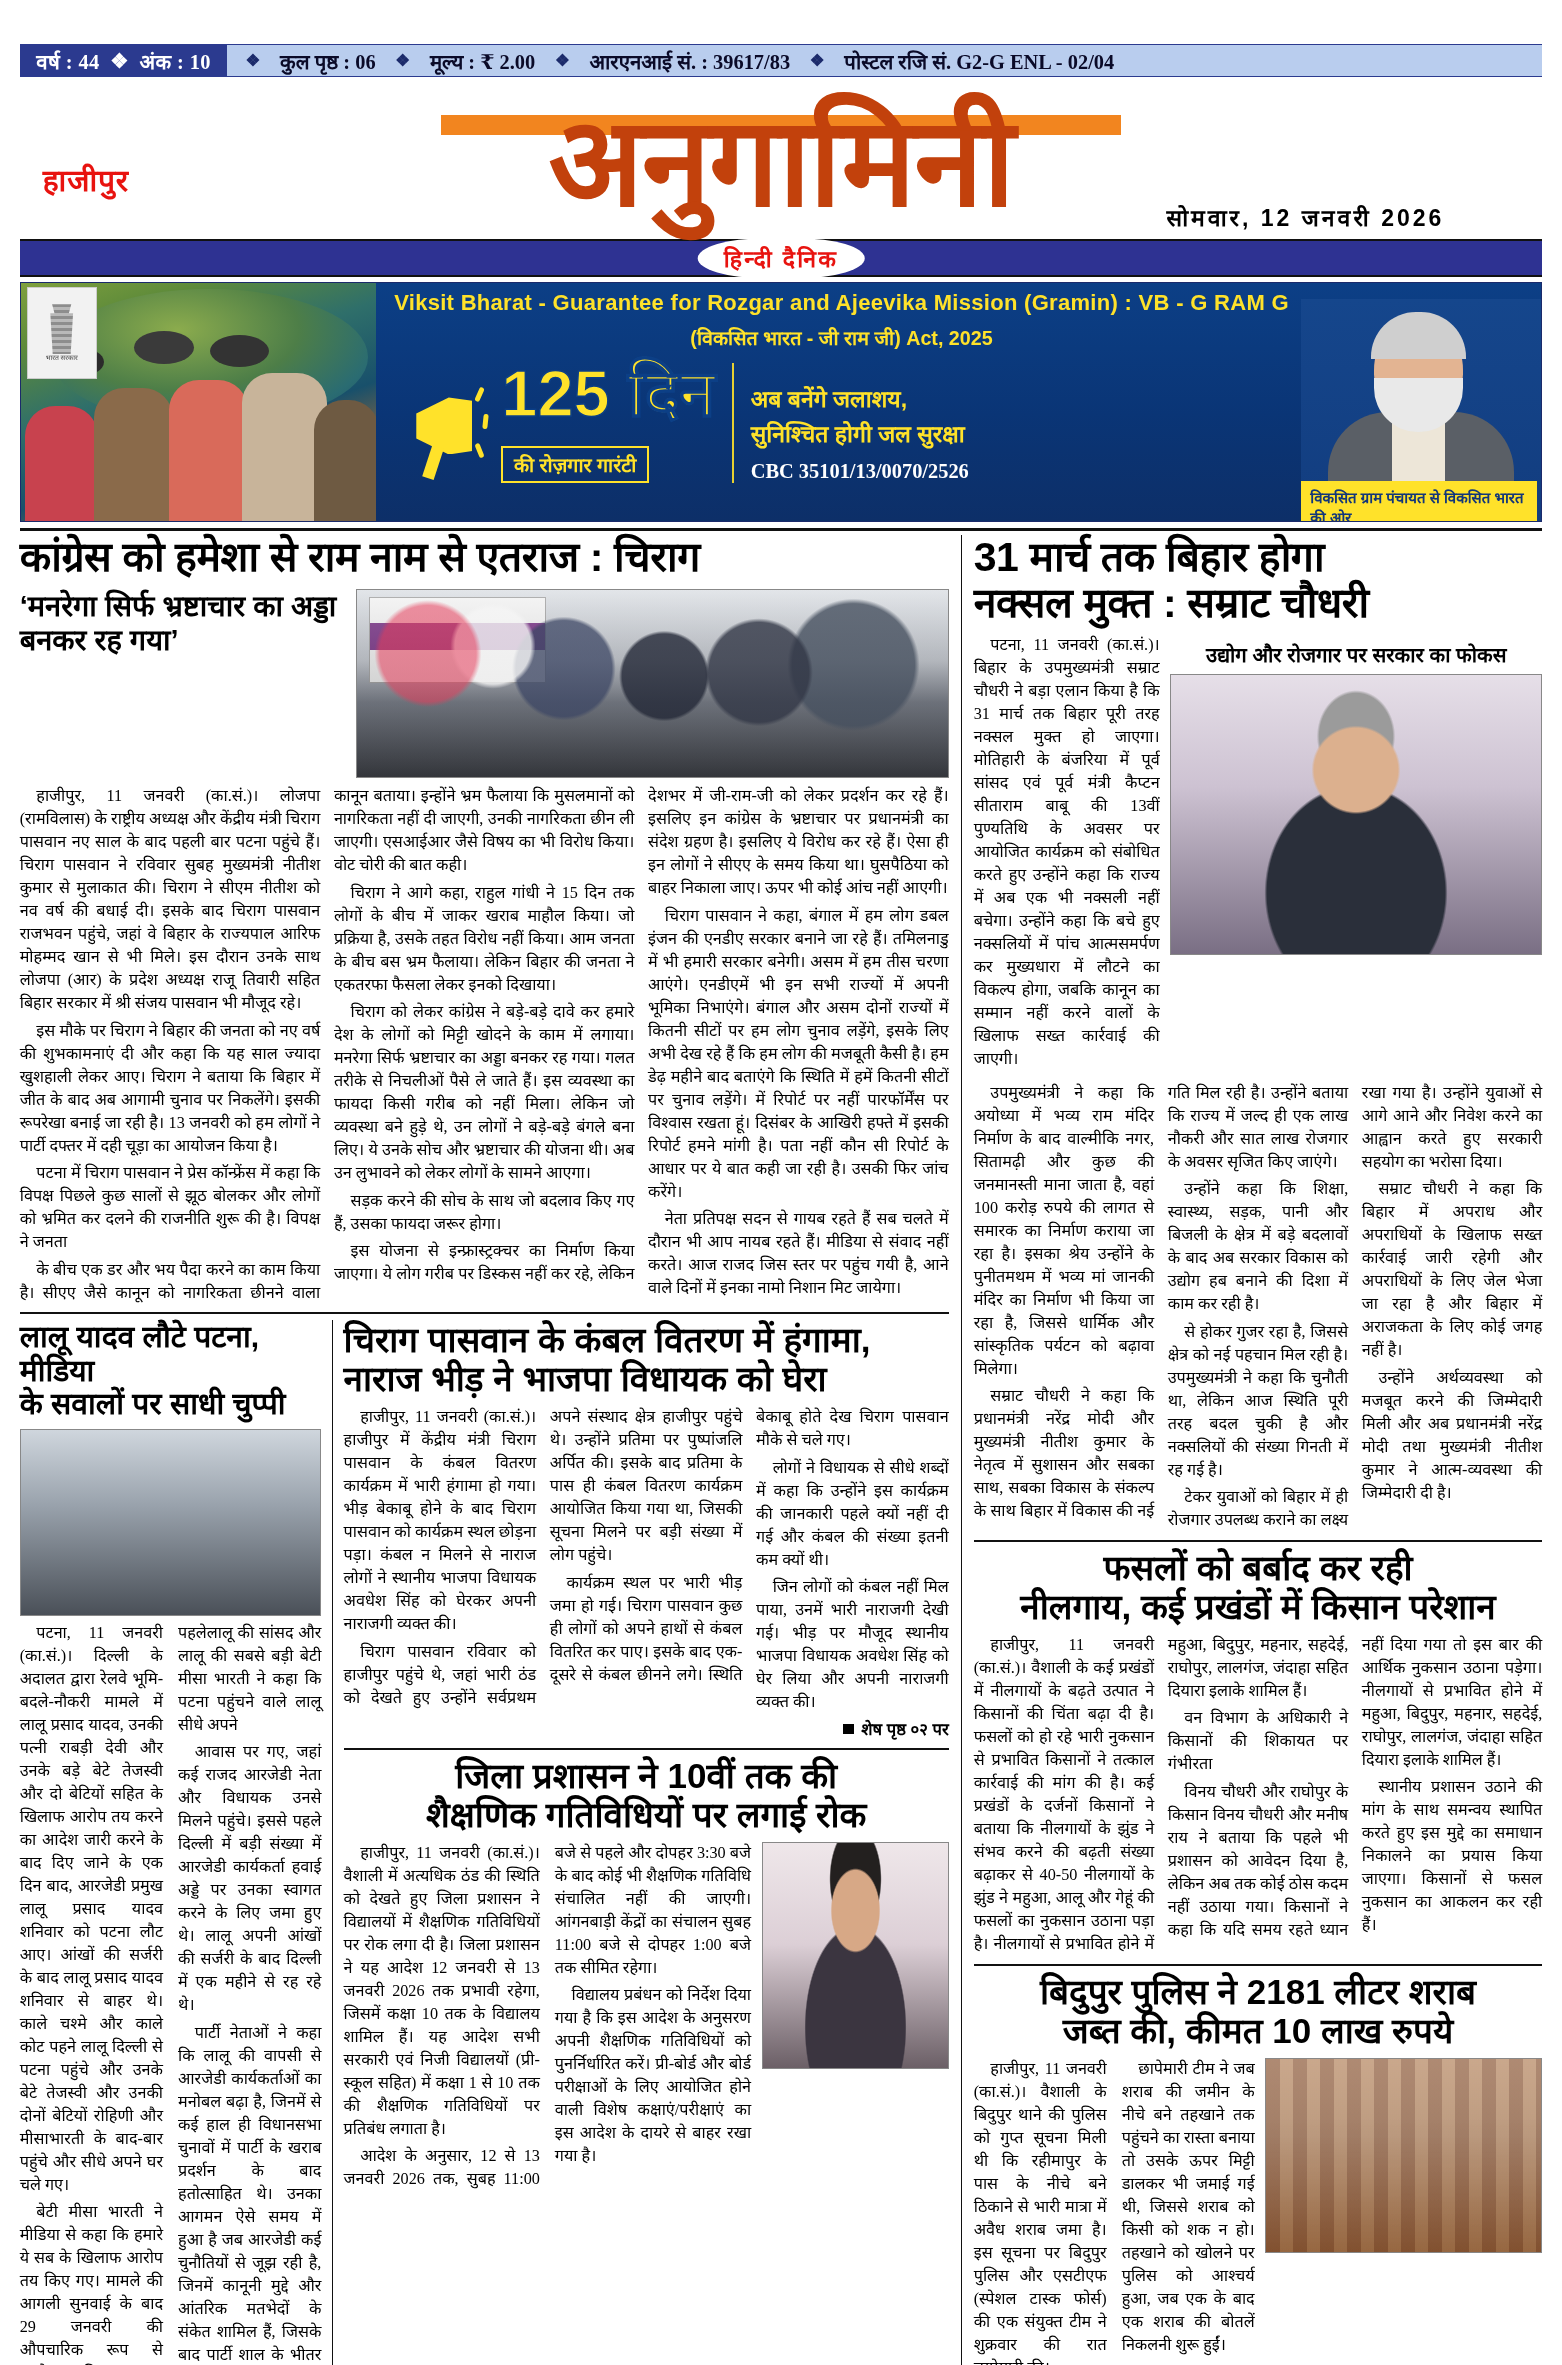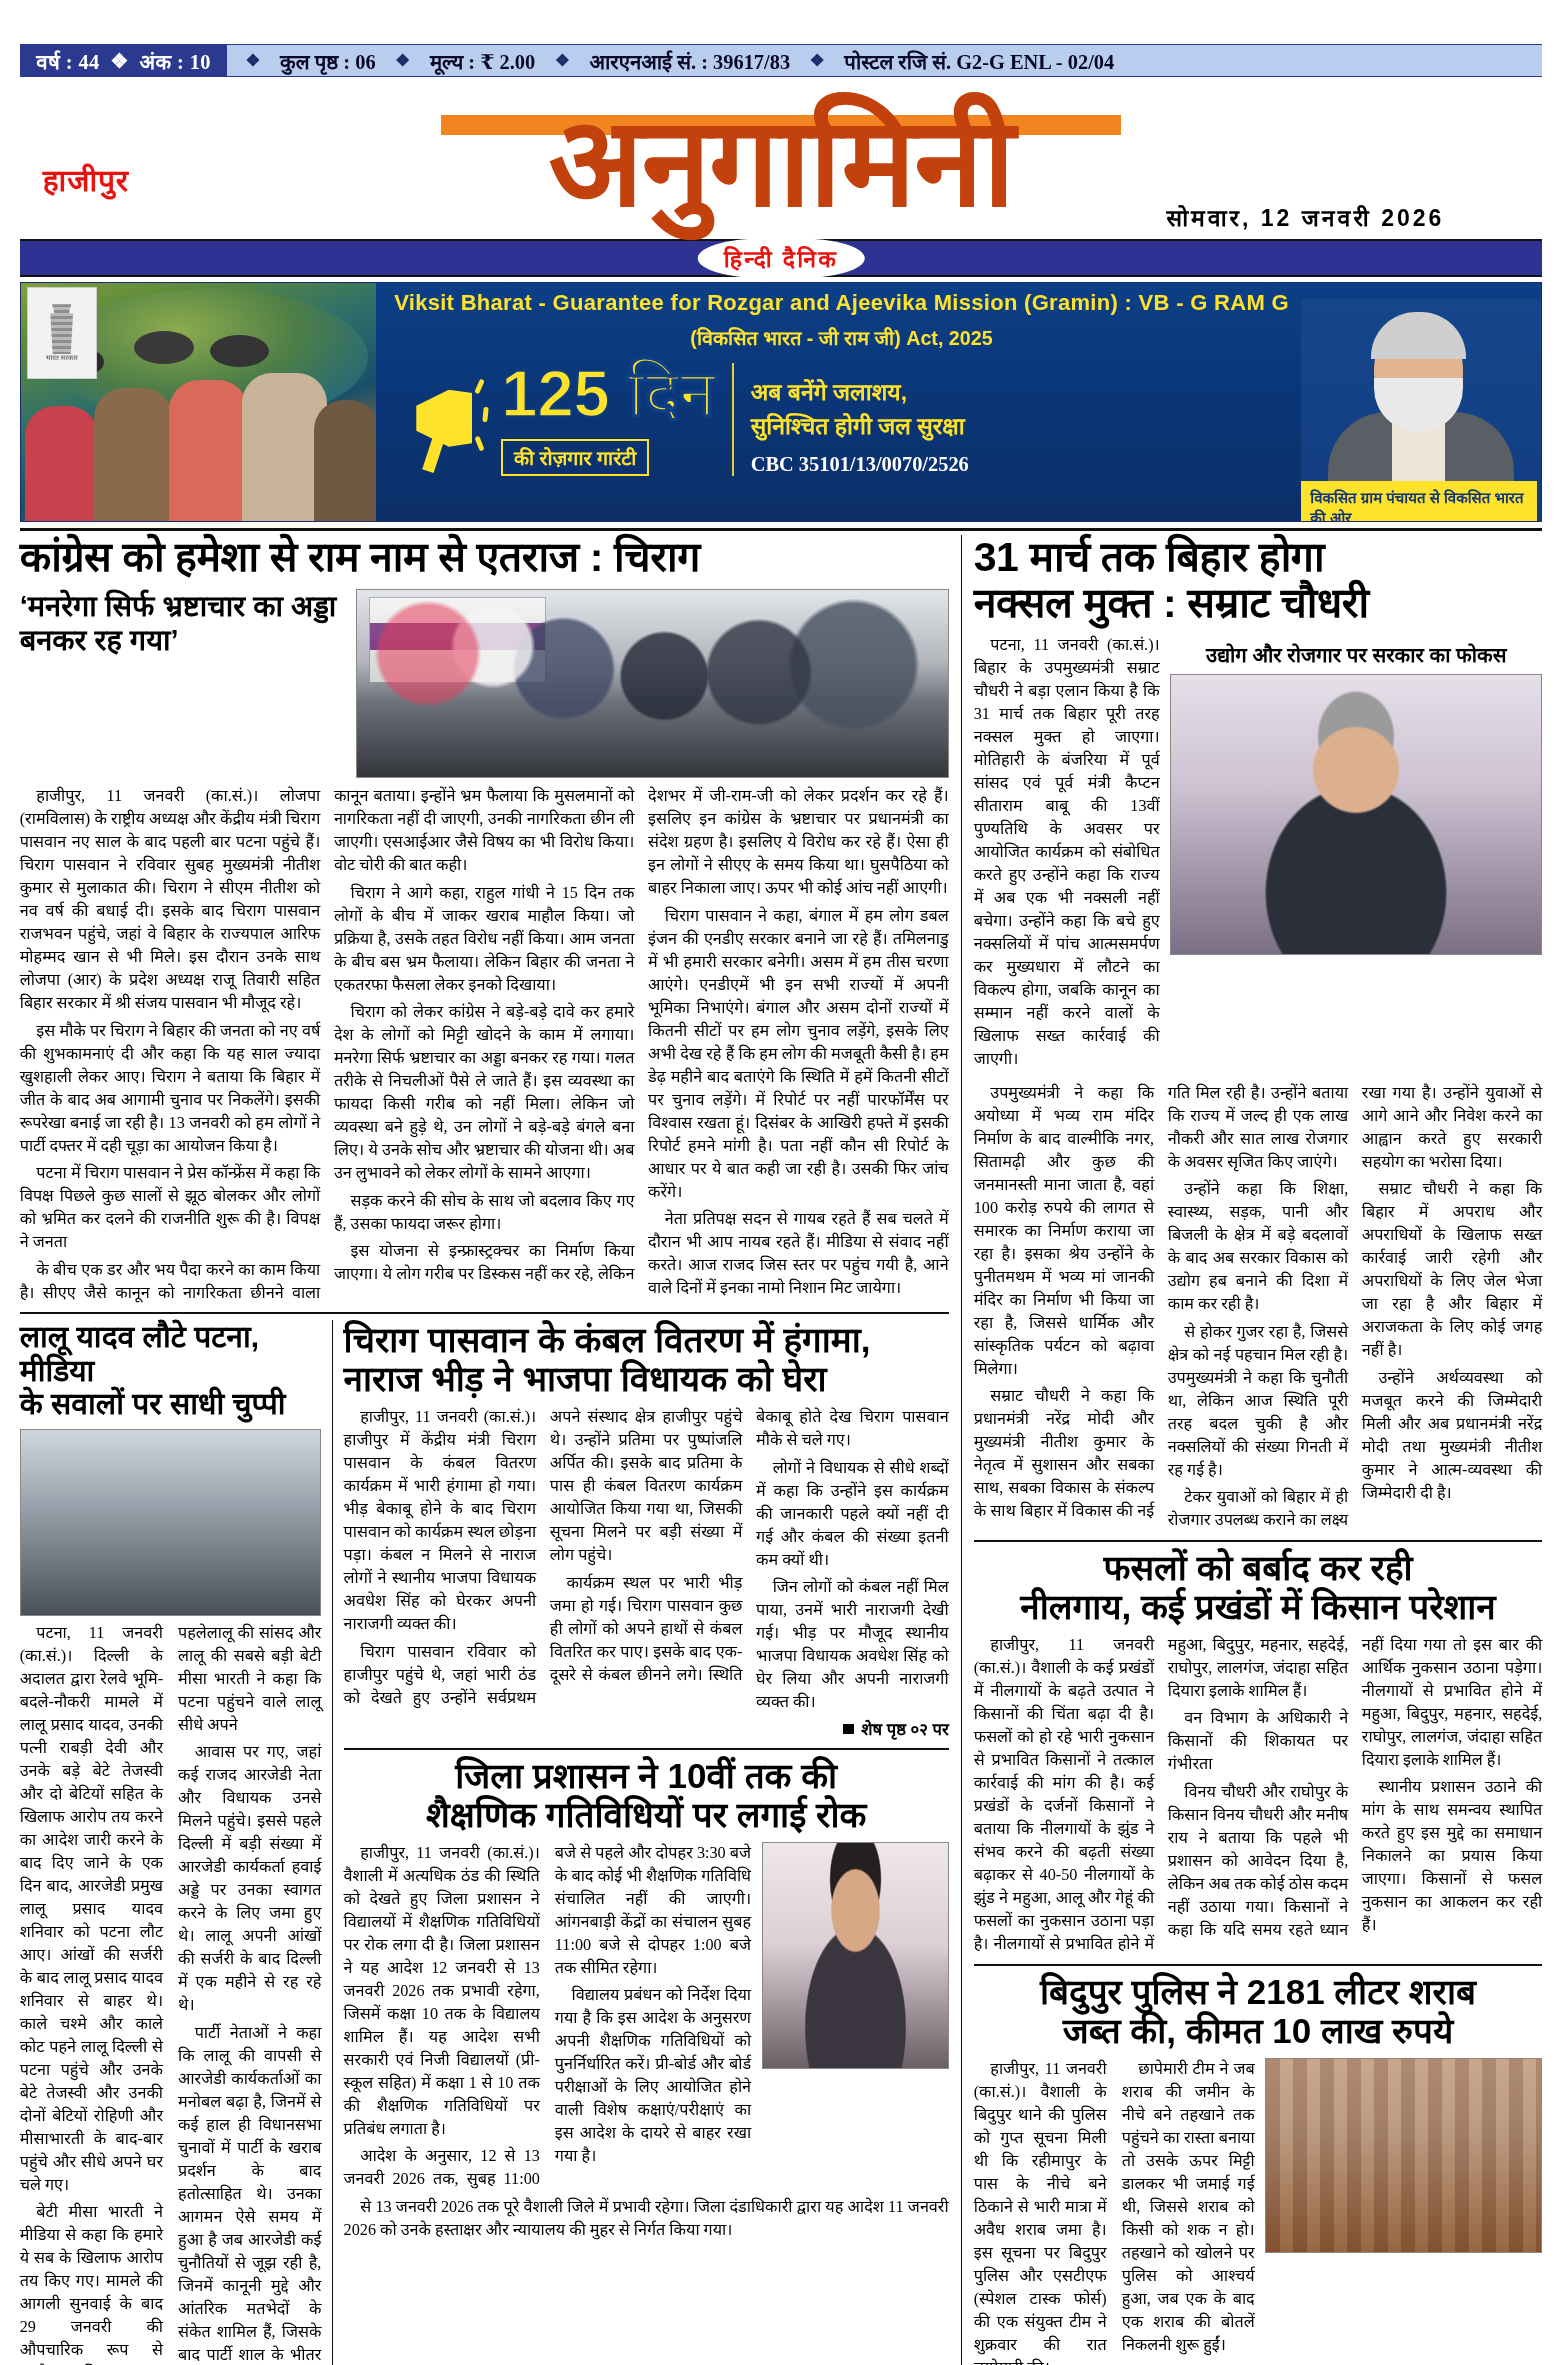--- a/index.html
+++ b/index.html
@@ -142,21 +142,21 @@
     transform: rotate(18deg);
   }
   .megaphone .sp { position:absolute; background:#ffe22a; width:5.3px; height:15px; border-radius:2.3px;}
   .days-col { margin-left: 6px; }
   .days-big {
     color:#ffe22a; font-weight:bold; font-size:65px; line-height:.95;
     font-family:"Liberation Sans","DejaVu Sans",sans-serif;
     -webkit-text-stroke: 1.5px #0c3f86;
   }
   .days-sub {
-    margin-top:14px; border:2.3px solid #ffe22a; color:#ffe22a;
+    margin-top:22px; border:2.3px solid #ffe22a; color:#ffe22a;
     font-weight:bold; font-size:19.7px; padding:3px 10.6px; display:inline-block;
     font-family:"Liberation Sans","DejaVu Sans",sans-serif;
   }
   .ad-sep { width:2.3px; background:#ffe22a; align-self:stretch; margin:0 16.6px; opacity:.9;}
   .ad-slogan { color:#ffe22a; font-weight:bold; font-size:23px; line-height:1.5;
     font-family:"Liberation Sans","DejaVu Sans",sans-serif; }
   .ad-cbc { color:#fff; font-size:20.4px; font-weight:bold; margin-top:9px;
     font-family:"Liberation Serif","DejaVu Serif",serif; }
   .ad-modi {
     position:absolute; right:0; top:16px; width:240px; height:100%;
@@ -424,23 +424,20 @@
             <h1 class="hl hl-lg" style="text-align:center;">जिला प्रशासन ने 10वीं तक की</h1>
             <h1 class="hl hl-lg" style="text-align:center;">शैक्षणिक गतिविधियों पर लगाई रोक</h1>
             <div style="display:flex; gap:10.6px; margin-top:7.6px;">
               <div class="body-text cols2" style="flex:1;">
                 <p>हाजीपुर, 11 जनवरी (का.सं.)। वैशाली में अत्यधिक ठंड की स्थिति को देखते हुए जिला प्रशासन ने विद्यालयों में शैक्षणिक गतिविधियों पर रोक लगा दी है। जिला प्रशासन ने यह आदेश 12 जनवरी से 13 जनवरी 2026 तक प्रभावी रहेगा, जिसमें कक्षा 10 तक के विद्यालय शामिल हैं। यह आदेश सभी सरकारी एवं निजी विद्यालयों (प्री-स्कूल सहित) में कक्षा 1 से 10 तक की शैक्षणिक गतिविधियों पर प्रतिबंध लगाता है।</p>
                 <p>आदेश के अनुसार, 12 से 13 जनवरी 2026 तक, सुबह 11:00 बजे से पहले और दोपहर 3:30 बजे के बाद कोई भी शैक्षणिक गतिविधि संचालित नहीं की जाएगी। आंगनबाड़ी केंद्रों का संचालन सुबह 11:00 बजे से दोपहर 1:00 बजे तक सीमित रहेगा।</p>
                 <p>विद्यालय प्रबंधन को निर्देश दिया गया है कि इस आदेश के अनुसरण अपनी शैक्षणिक गतिविधियों को पुनर्निर्धारित करें। प्री-बोर्ड और बोर्ड परीक्षाओं के लिए आयोजित होने वाली विशेष कक्षाएं/परीक्षाएं का इस आदेश के दायरे से बाहर रखा गया है।</p>
               </div>
               <div class="photo ph-lady" style="width:187px;height:227px;flex:none;"></div>
             </div>
-            <div class="body-text" style="margin-top:4.5px;">
-              <p>से 13 जनवरी 2026 तक पूरे वैशाली जिले में प्रभावी रहेगा। जिला दंडाधिकारी द्वारा यह आदेश 11 जनवरी 2026 को उनके हस्ताक्षर और न्यायालय की मुहर से निर्गत किया गया।</p>
-            </div>
           </div>
         </div>
       </div>
     </div>
 
     <div class="col-right">
 
       <div>
         <h1 class="hl hl-xl">31   मार्च  तक  बिहार  होगा</h1>
         <h1 class="hl hl-xl">नक्सल  मुक्त : सम्राट चौधरी</h1>

